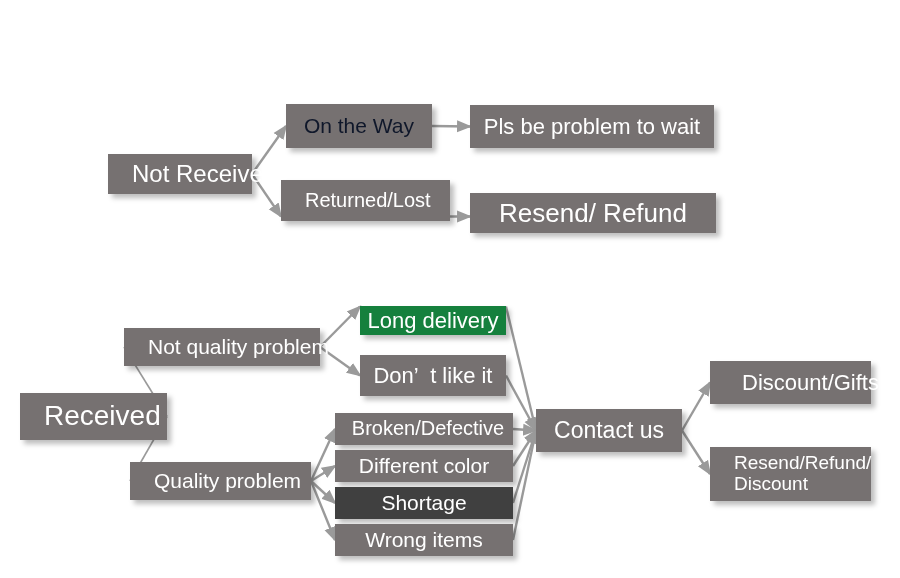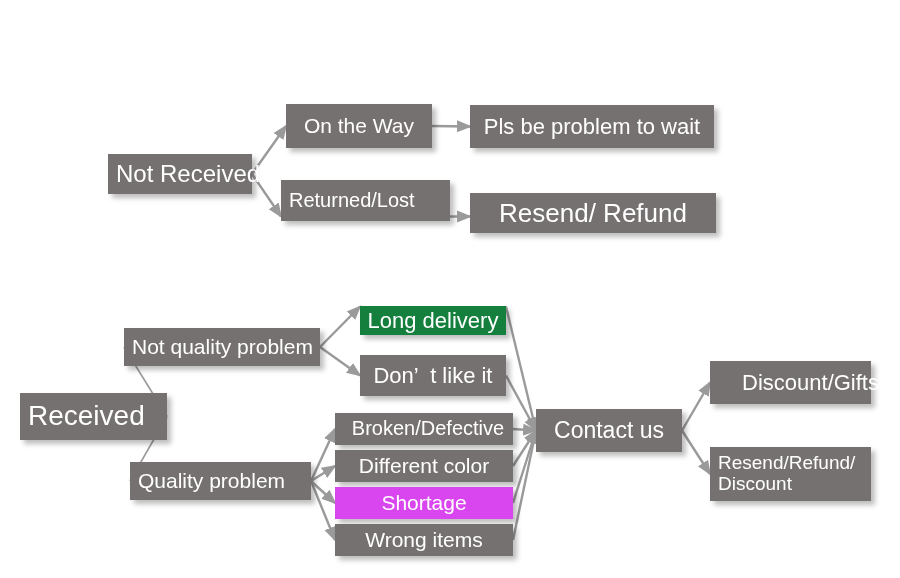--- a/index.html
+++ b/index.html
@@ -46,21 +46,21 @@
     box-shadow: 4px 4px 5px rgba(0,0,0,0.26);
     font-family: "Liberation Sans", sans-serif;
     line-height: 1.08;
     text-align: center;
     white-space: pre;
     z-index: 2;
   }
   .node.left-align {
     justify-content: flex-start;
     text-align: left;
-    padding-left: 8px;
+    padding-left: 24px;
   }
 </style>
 </head>
 <body>
 
 <div id="canvas">
 
 
   <svg id="edges" viewBox="0 0 900 578" xmlns="http://www.w3.org/2000/svg">
       <defs>
@@ -85,32 +85,32 @@
       <line x1="513" y1="429" x2="536" y2="430.5" stroke="#9a9a9a" stroke-width="2.4" marker-end="url(#ah)"></line>
       <line x1="513" y1="466" x2="536" y2="430.5" stroke="#9a9a9a" stroke-width="2.4" marker-end="url(#ah)"></line>
       <line x1="513" y1="503" x2="536" y2="430.5" stroke="#9a9a9a" stroke-width="2.4" marker-end="url(#ah)"></line>
       <line x1="513" y1="540" x2="536" y2="430.5" stroke="#9a9a9a" stroke-width="2.4" marker-end="url(#ah)"></line>
       <line x1="682" y1="430.5" x2="710" y2="382.5" stroke="#9a9a9a" stroke-width="2.4" marker-end="url(#ah)"></line>
       <line x1="682" y1="430.5" x2="710" y2="474" stroke="#9a9a9a" stroke-width="2.4" marker-end="url(#ah)"></line>
     </svg>
 
   <div id="nodes">
       <div class="node left-align" style="left: 108px; top: 154px; width: 144px; height: 40px; font-size: 24px; background: rgb(118, 113, 113); color: rgb(255, 255, 255);"><span>Not Received</span></div>
-      <div class="node" style="left: 286px; top: 104px; width: 146px; height: 44px; font-size: 21px; background: rgb(118, 113, 113); color: #ffffff;"><span>On the Way</span></div>
+      <div class="node" style="left: 286px; top: 104px; width: 146px; height: 44px; font-size: 21px; background: rgb(118, 113, 113); color: #0f172a;"><span>On the Way</span></div>
       <div class="node" style="left: 470px; top: 105px; width: 244px; height: 43px; font-size: 22px; background: rgb(118, 113, 113); color: rgb(255, 255, 255);"><span>Pls be problem to wait</span></div>
       <div class="node left-align" style="left: 281px; top: 180px; width: 169px; height: 41px; font-size: 20px; background: rgb(118, 113, 113); color: rgb(255, 255, 255);"><span>Returned/Lost</span></div>
       <div class="node" style="left: 470px; top: 193px; width: 246px; height: 40px; font-size: 26px; background: rgb(118, 113, 113); color: rgb(255, 255, 255);"><span>Resend/ Refund</span></div>
       <div class="node left-align" style="left: 20px; top: 393px; width: 147px; height: 47px; font-size: 28px; background: rgb(118, 113, 113); color: rgb(255, 255, 255);"><span>Received</span></div>
       <div class="node left-align" style="left: 124px; top: 328px; width: 196px; height: 38px; font-size: 21px; background: rgb(118, 113, 113); color: rgb(255, 255, 255);"><span>Not quality problem</span></div>
       <div class="node left-align" style="left: 130px; top: 462px; width: 181px; height: 38px; font-size: 21px; background: rgb(118, 113, 113); color: rgb(255, 255, 255);"><span>Quality problem</span></div>
       <div class="node" style="left: 360px; top: 286px; width: 146px; height: 29px; font-size: 22px; background: #15803d; color: rgb(255, 255, 255); margin-top: 20px;"><span>Long delivery</span></div>
       <div class="node" style="left: 360px; top: 355px; width: 146px; height: 41px; font-size: 22px; background: rgb(118, 113, 113); color: rgb(255, 255, 255);"><span>Don’  t like it</span></div>
       <div class="node" style="left: 335px; top: 413px; width: 178px; height: 32px; font-size: 20px; background: rgb(118, 113, 113); color: rgb(255, 255, 255); padding-left: 8px;"><span>Broken/Defective</span></div>
       <div class="node" style="left: 335px; top: 450px; width: 178px; height: 32px; font-size: 21px; background: rgb(118, 113, 113); color: rgb(255, 255, 255);"><span>Different color</span></div>
-      <div class="node" style="left: 335px; top: 487px; width: 178px; height: 32px; font-size: 21px; background: #d946ef; color: rgb(255, 255, 255);"><span>Shortage</span></div>
+      <div class="node" style="left: 335px; top: 487px; width: 178px; height: 32px; font-size: 21px; background: #404040; color: rgb(255, 255, 255);"><span>Shortage</span></div>
       <div class="node" style="left: 335px; top: 524px; width: 178px; height: 32px; font-size: 21px; background: rgb(118, 113, 113); color: rgb(255, 255, 255);"><span>Wrong items</span></div>
       <div class="node" style="left: 536px; top: 409px; width: 146px; height: 43px; font-size: 23px; background: rgb(118, 113, 113); color: rgb(255, 255, 255);"><span>Contact us</span></div>
       <div class="node" style="left: 710px; top: 361px; width: 161px; height: 43px; font-size: 22px; background: rgb(118, 113, 113); color: rgb(255, 255, 255); padding-left: 40px;"><span>Discount/Gifts</span></div>
       <div class="node left-align" style="left: 710px; top: 447px; width: 161px; height: 54px; font-size: 19px; background: rgb(118, 113, 113); color: rgb(255, 255, 255);"><span>Resend/Refund/
 Discount</span></div>
     </div>
 
 </div>
 
 </body></html>

